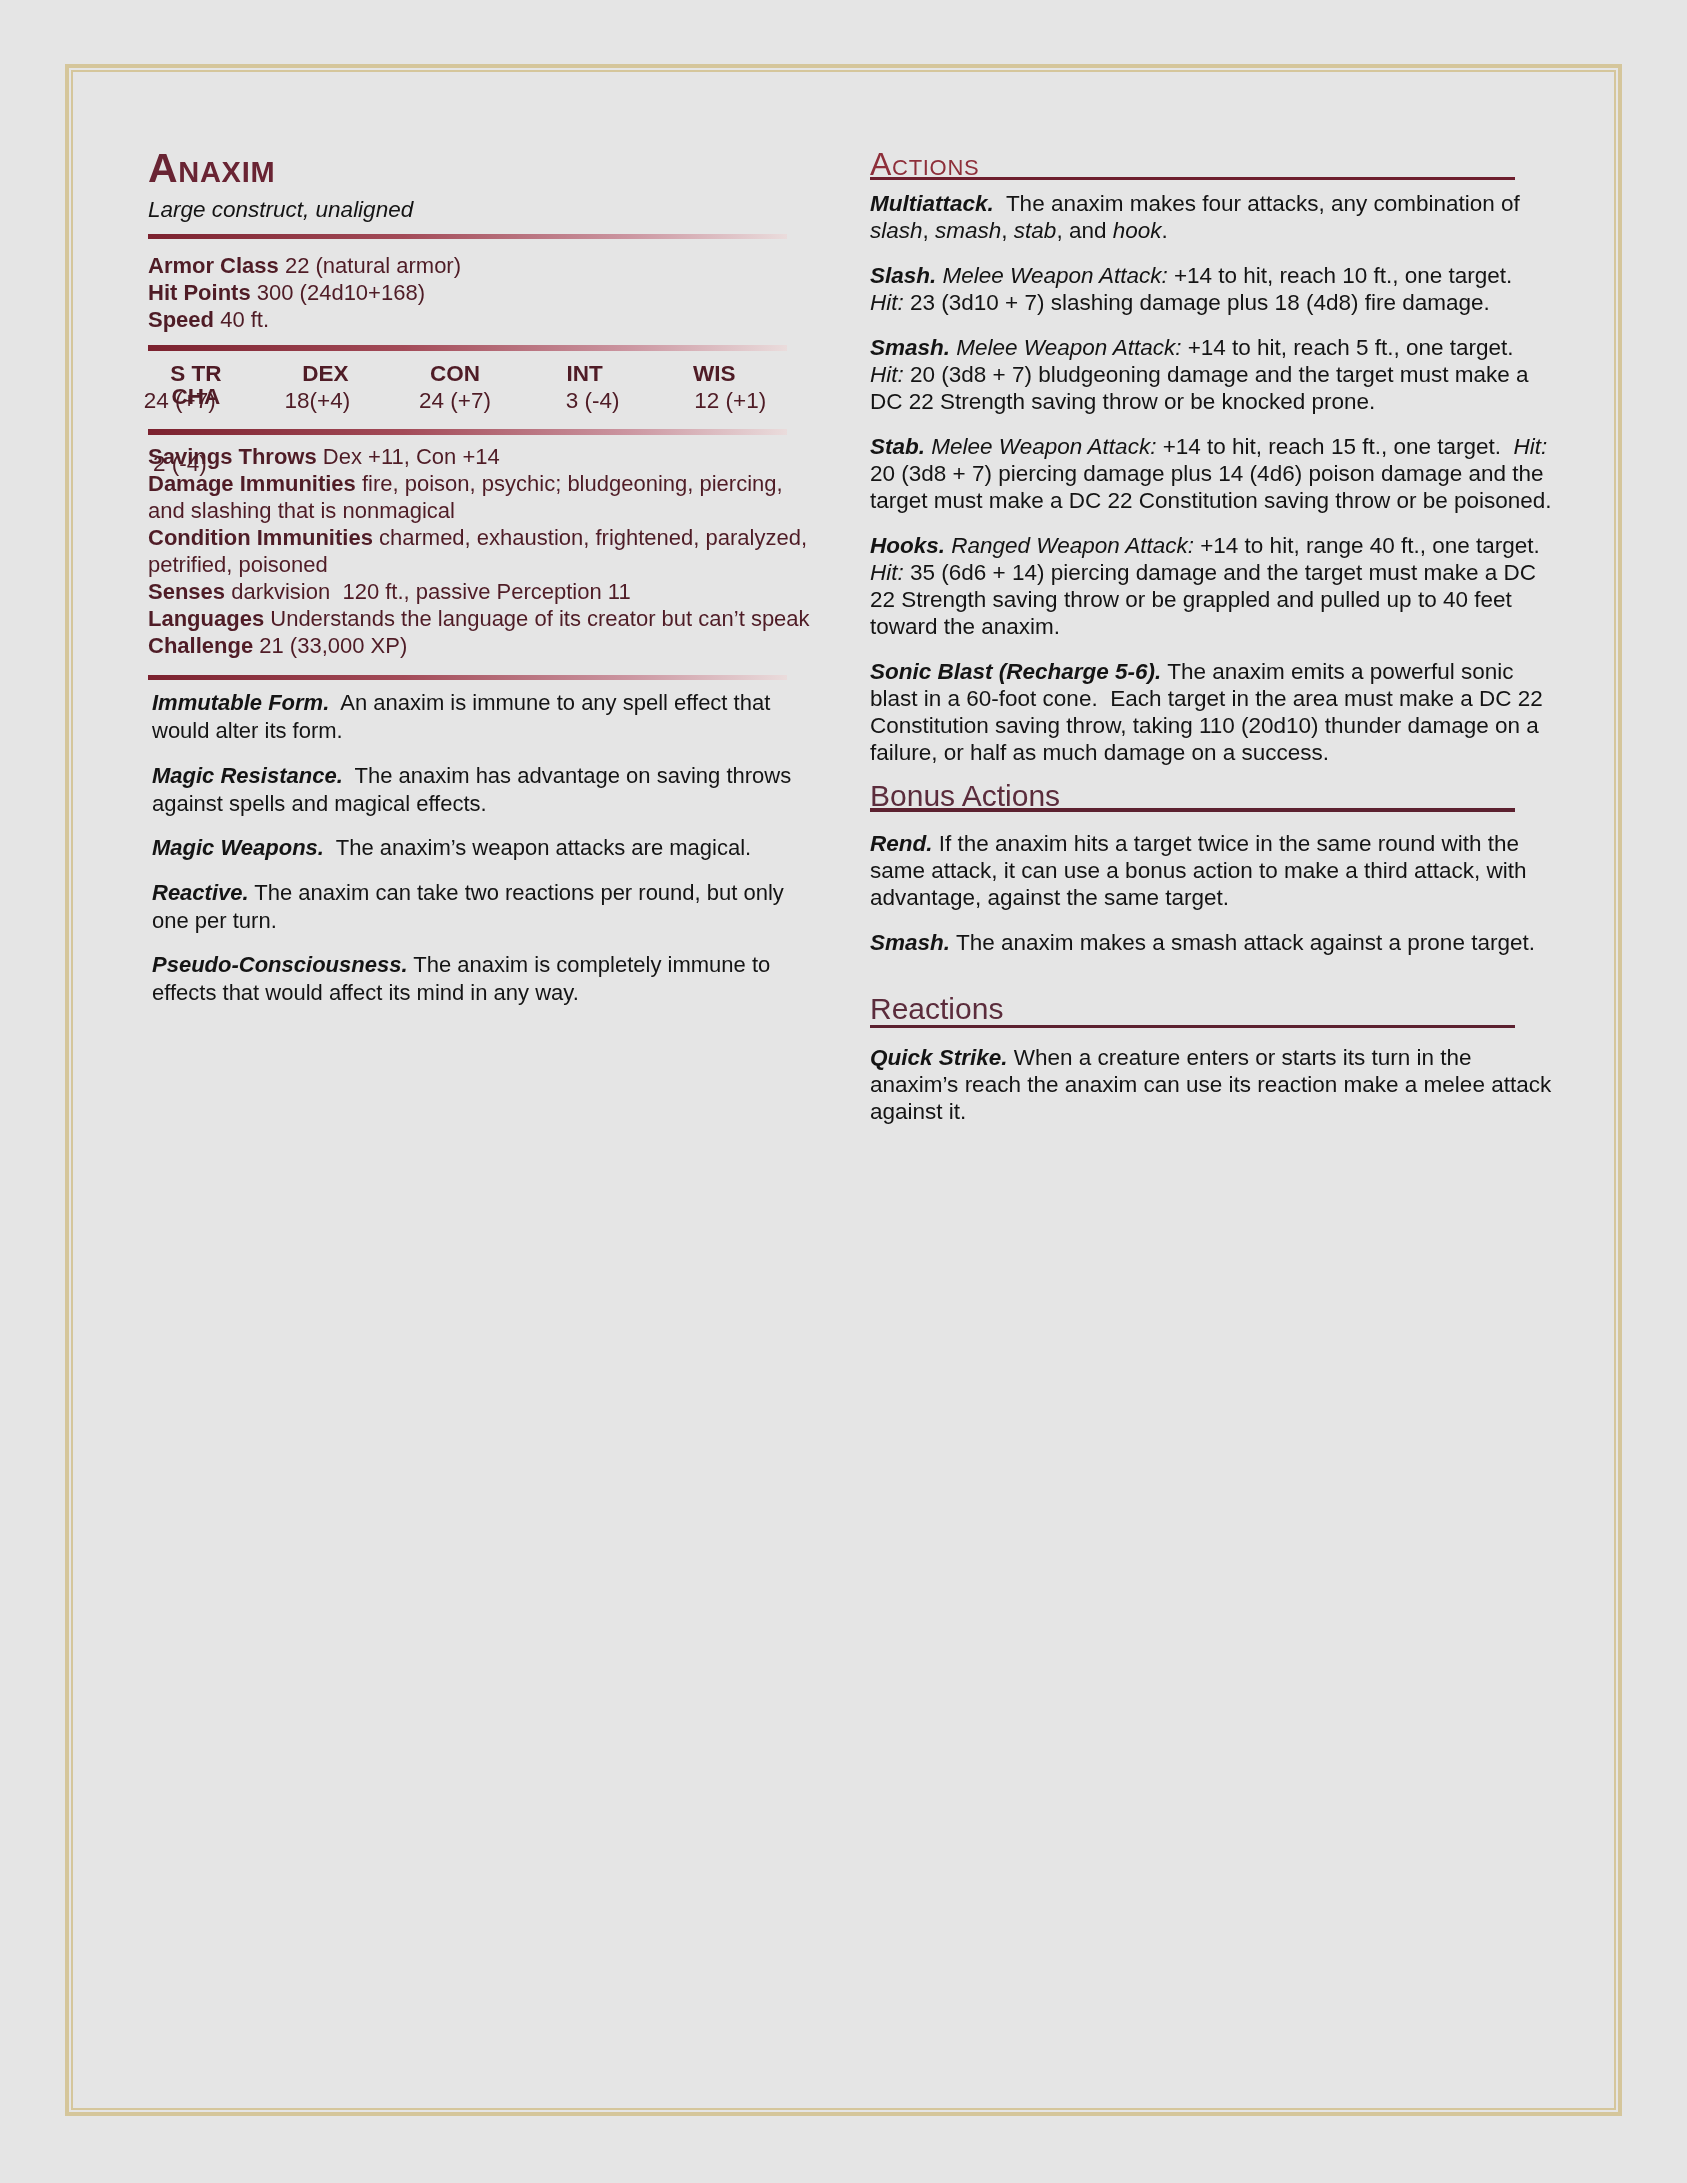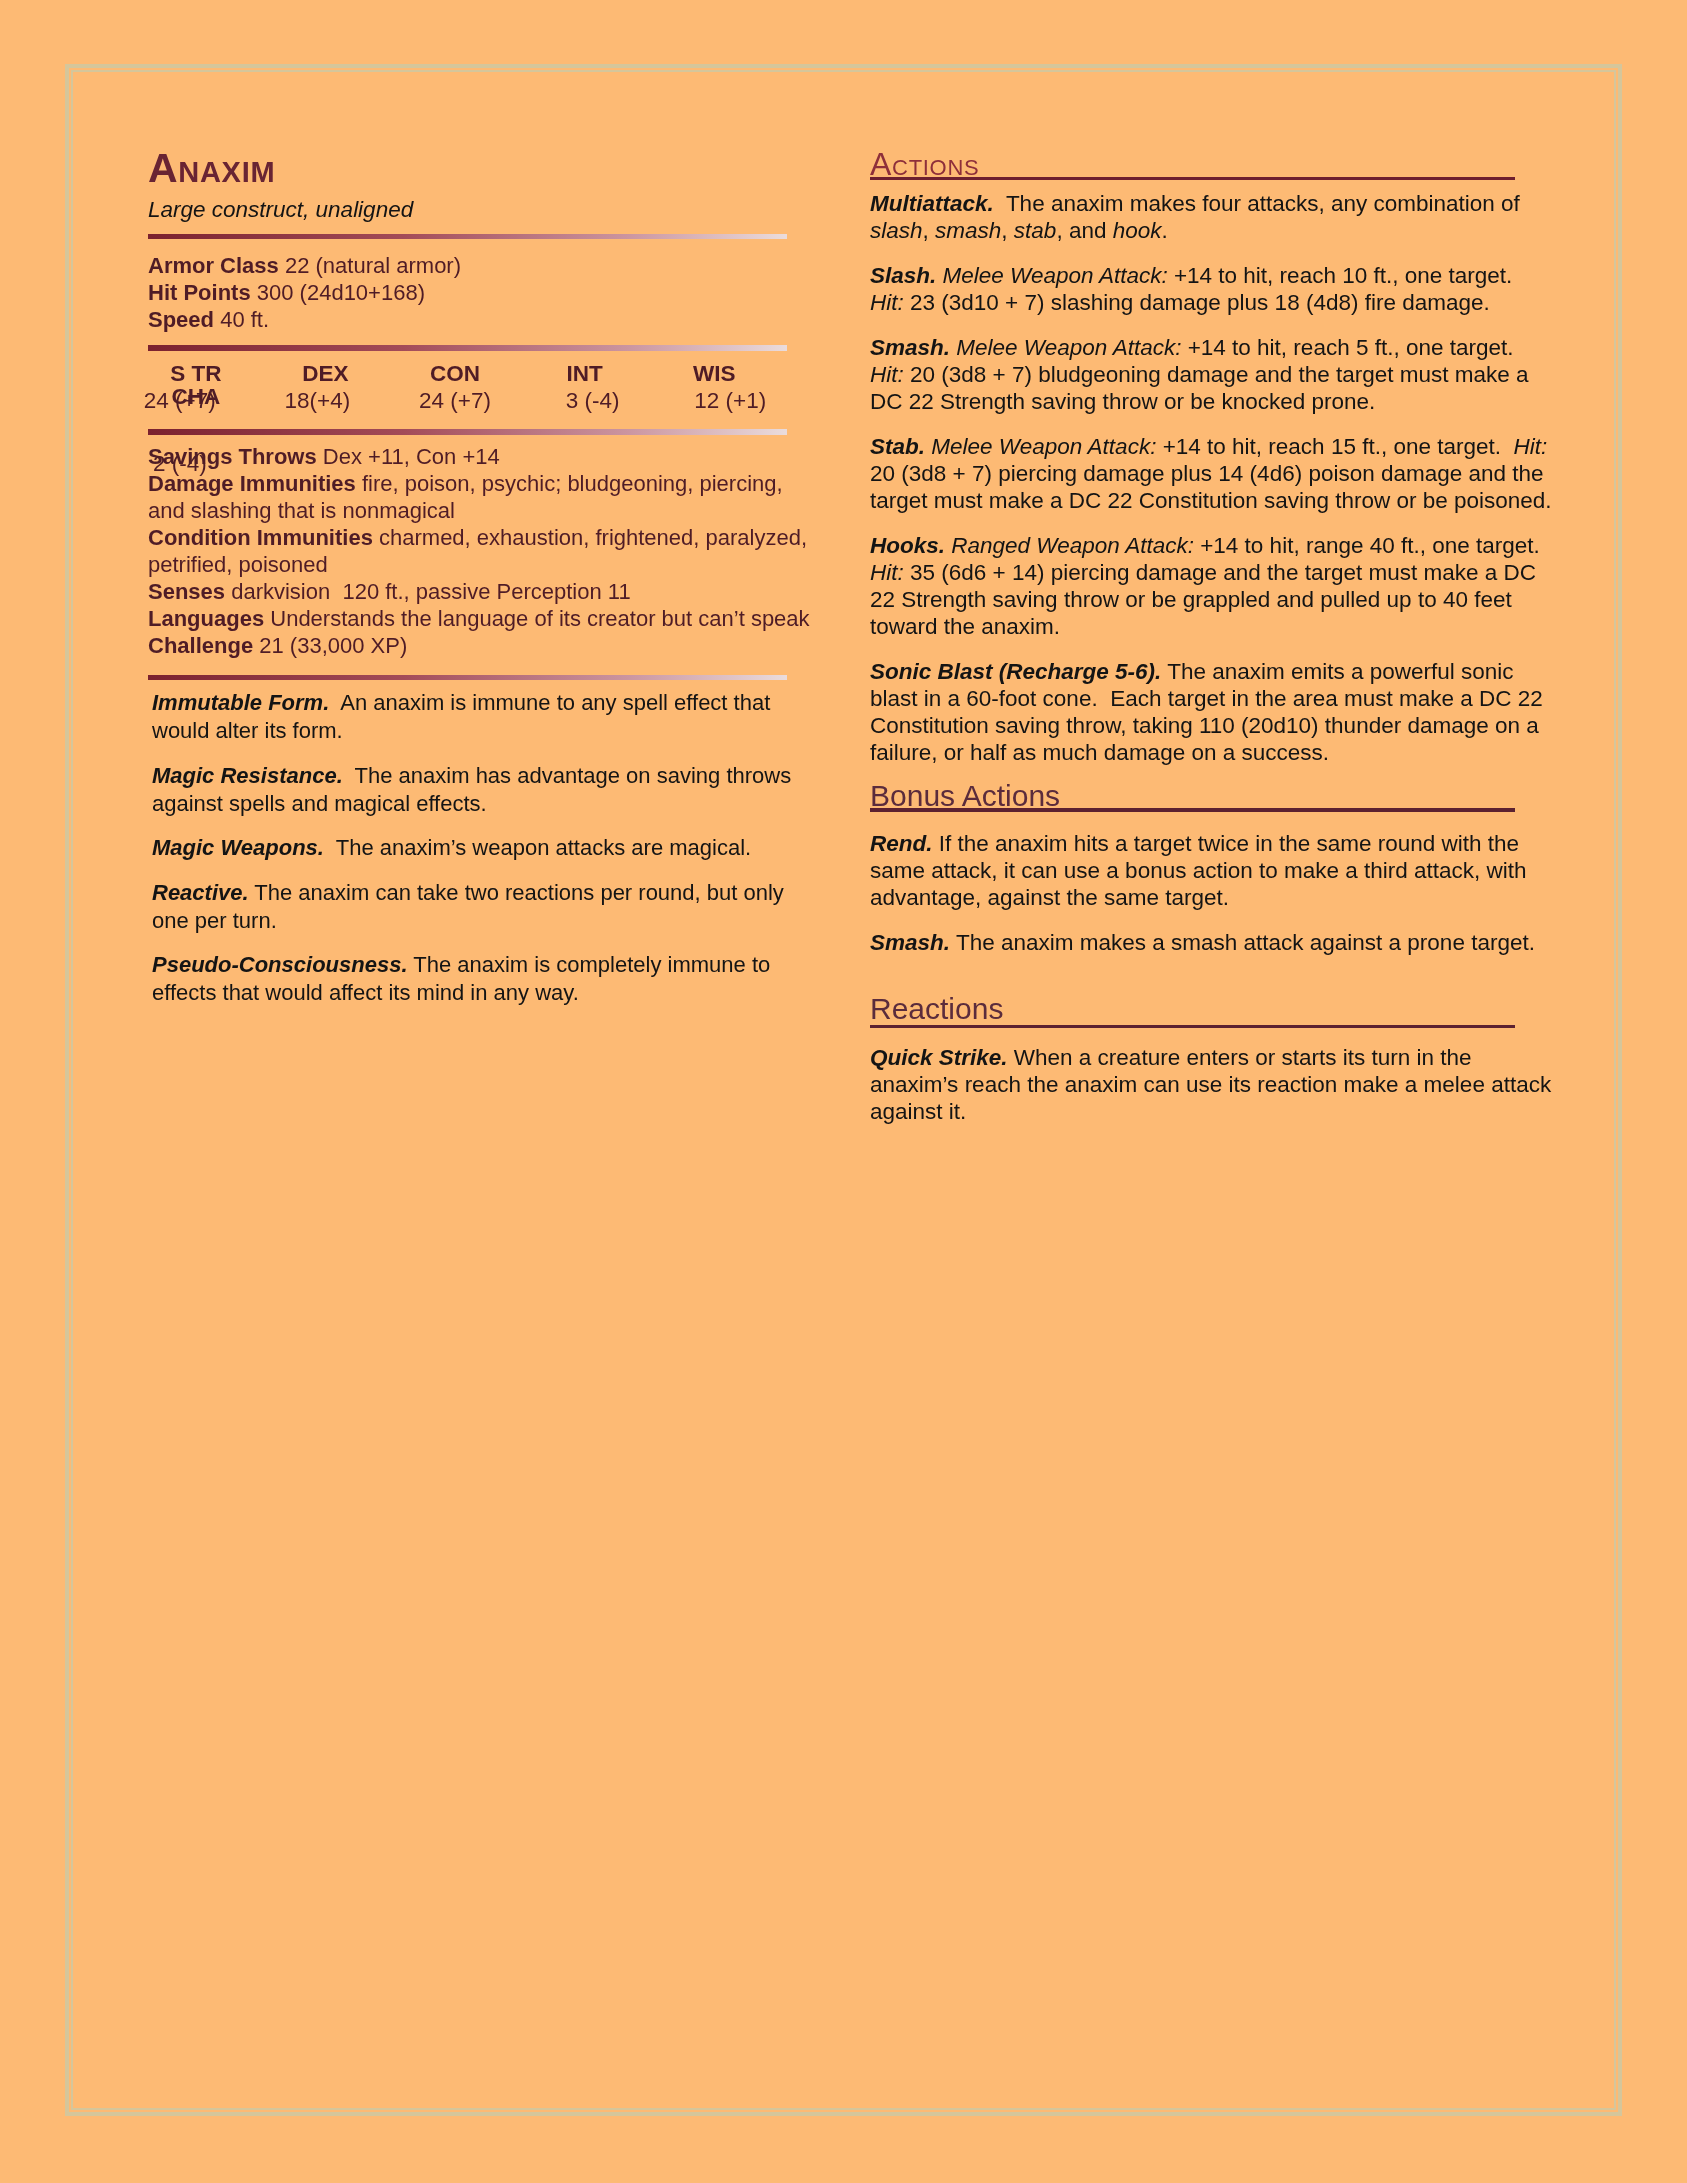--- a/index.html
+++ b/index.html
@@ -1,19 +1,19 @@
 <!DOCTYPE html>
 <html style="font-size:10.6px"><head>
 <meta charset="utf-8">
 <style>
   html,body{margin:0;padding:0;background:#ffffff;}
   .page{
     position:relative;
     width:1687px;height:2183px;
-    background:#fdba74;
+    background:#e5e5e5;
     font-family:"Liberation Sans","DejaVu Sans",sans-serif;
     color:#141414;
     overflow:hidden;
   }
   
   .frame-outer{
     position:absolute;left:65px;top:64px;right:65px;bottom:67px;
     border:4.6px solid #d5c69b;
   }
   .frame-inner{

